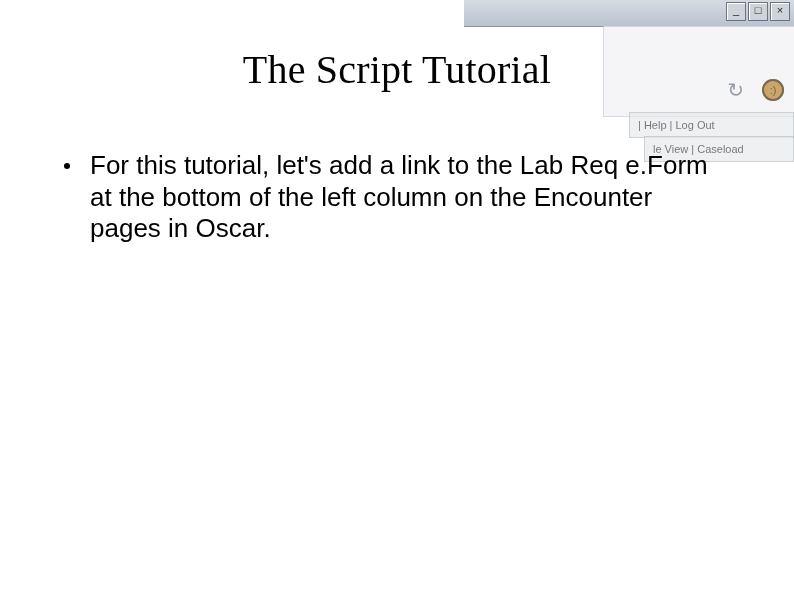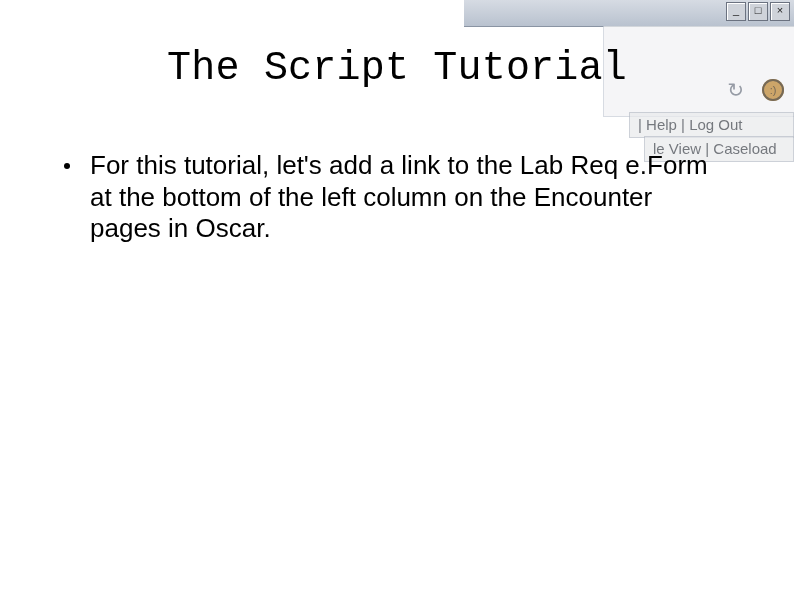--- a/index.html
+++ b/index.html
@@ -86,21 +86,21 @@
     color: #3c2a10;
   }
   .bg-tabs {
     position: absolute;
     top: 112px;
     right: 0;
     width: 155px;
     height: 24px;
     background: #e9eaec;
     border: 1px solid #b8bec8;
-    font-size: 15px;
+    font-size: 11px;
     color: #3a3f47;
     padding-left: 8px;
     line-height: 24px;
     white-space: nowrap;
     overflow: hidden;
     opacity: 0.7;
   }
 
   
   .slide {
@@ -114,21 +114,21 @@
   h1.title {
     position: absolute;
     top: 46px;
     left: 0;
     width: 100%;
     text-align: center;
     font-size: 40px;
     font-weight: 400;
     margin: 0;
     color: #000;
-    font-family: Liberation Mono, monospace;
+    font-family: Liberation Serif, serif;
     letter-spacing: 0.2px;
   }
   ul.body {
     position: absolute;
     top: 140px;
     left: 54px;
     right: 54px;
     margin: 10px;
     padding: 0;
     list-style: none;

